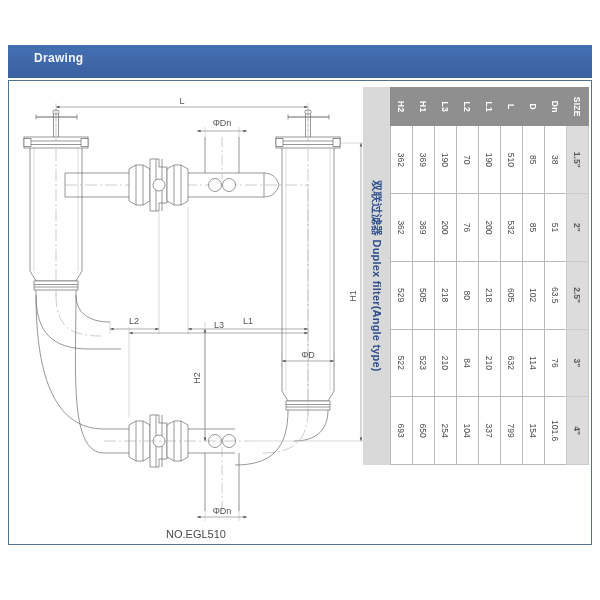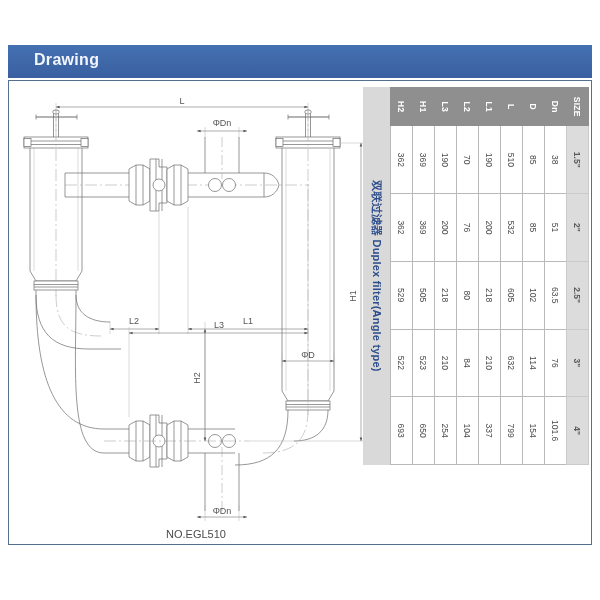--- a/index.html
+++ b/index.html
@@ -28,21 +28,21 @@
     height: 33px;
     background: #3b63a5;
     background: linear-gradient(to bottom, #4470b2 0%, #3a60a0 100%);
     box-sizing: border-box;
   }
   .header-bar .title {
     position: absolute;
     left: 26px;
     top: 6px;
     color: #f2f6fb;
-    font-size: 16px;
+    font-size: 12px;
     font-weight: bold;
     letter-spacing: 0.3px;
     white-space: nowrap;
   }
 
   
   .content-card {
     position: absolute;
     left: 8px;
     top: 80px;

